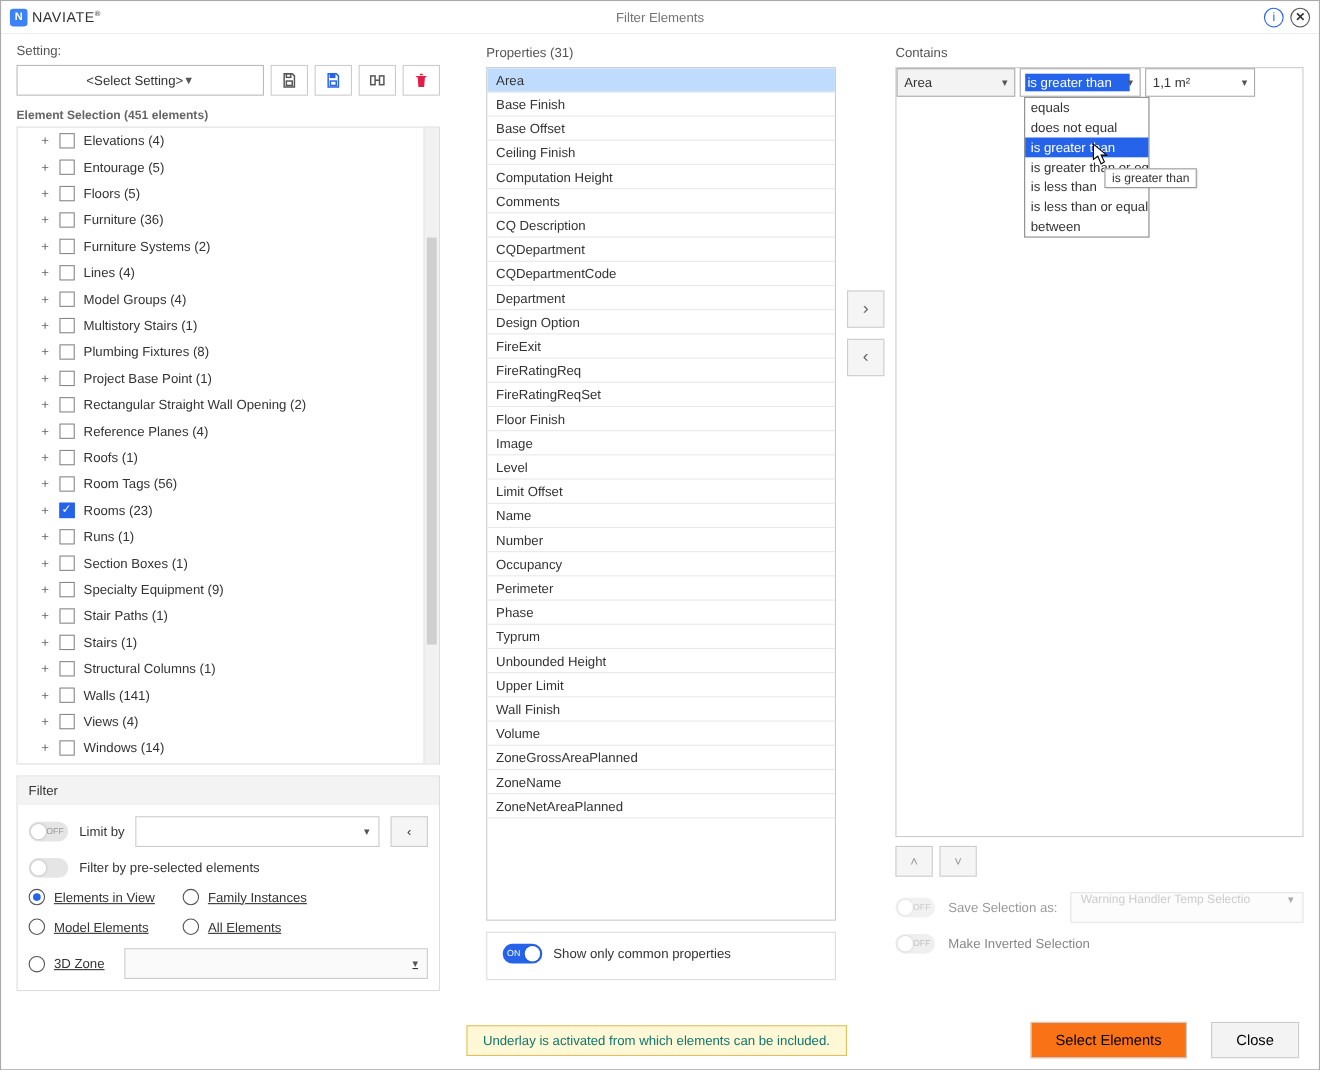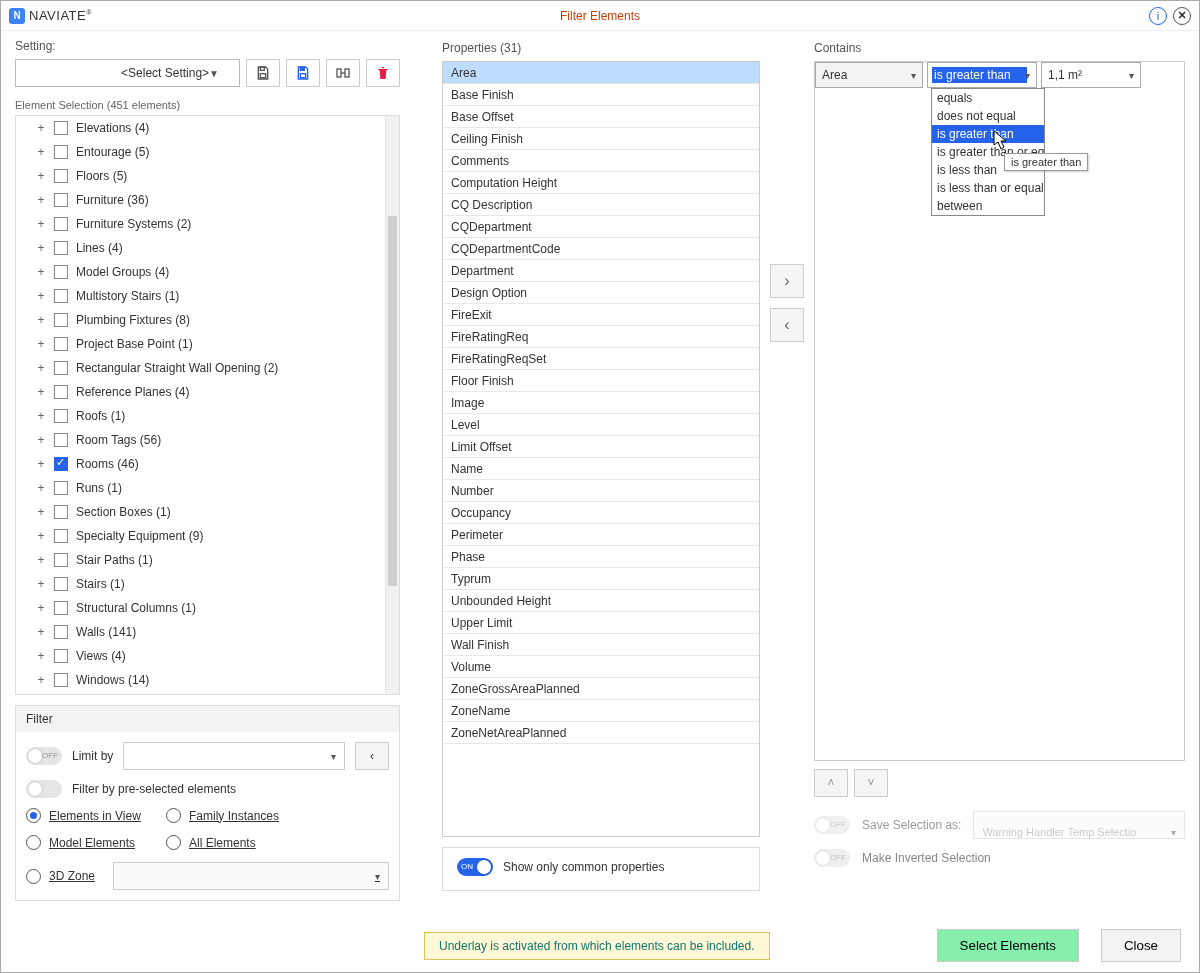--- a/index.html
+++ b/index.html
@@ -13,40 +13,40 @@
     overflow: hidden;
     border: 1px solid #aaa;
     position: relative;
   }
   
   .header { height: 30px; display: flex; align-items: center; padding: 0 8px; border-bottom: 1px solid #eee; }
   .logo { display: flex; align-items: center; gap:4px; font-weight:400; color:#555;}
   .logo .square { width:16px; height:16px; background:#3b82f6; border-radius:3px; display:flex;align-items:center;justify-content:center;color:#fff;font-weight:bold;font-size:10px;}
   .logo-text{ color:#333; font-size:13px; letter-spacing:0.5px; font-weight:500;}
   .logo-text sup{font-size:7px;}
-  .title-center { position:absolute; left:0; right:0; text-align:center; font-size:12px; color:#c2410c;}
+  .title-center { position:absolute; left:0; right:0; text-align:center; font-size:12px; color:#737373;}
   .hdr-right { margin-left:auto; display:flex; gap:6px;}
   .hdr-icon { width:18px; height:18px; border:1.5px solid #555; border-radius:50%; display:flex;align-items:center;justify-content:center; font-size:11px; cursor:pointer;}
   .hdr-icon.info{ color:#2563eb; border-color:#2563eb;}
   .hdr-icon.close{ color:#333; font-weight:bold;}
   
   .columns { display:flex; height:880px; padding: 8px 14px 0 14px; gap:10px; position:relative;}
   .col { display:flex; flex-direction:column; }
   .col-left { width:385px;}
   .col-mid { width:350px;padding-left:32px;}
   .col-right { flex:1; position:relative;}
   .section-label { font-size:12px; color:#555; margin-bottom:6px; }
   
   .setting-row { display:flex; gap:6px; align-items:center; margin-bottom:12px;}
-  .select-setting { flex:1; height:28px; border:1px solid #bbb; display:flex; align-items:center; padding:0 20px; justify-content:flex-end; cursor:pointer; background:#fff;}
+  .select-setting { flex:1; height:28px; border:1px solid #bbb; display:flex; align-items:center; padding:0 3px; justify-content:center; cursor:pointer; background:#fff;}
   .icon-btn { width:34px; height:28px; border:1px solid #ccc; display:flex; align-items:center; justify-content:center; cursor:pointer; background:#fff;}
   .icon-btn svg{width:16px;height:16px;}
   .icon-btn.delete svg{ stroke:#e11d48; fill:#e11d48;}
   
-  .small-label{font-size:11px;color:#666; margin-bottom:4px;}
+  .small-label{font-size:11px;color:#666; margin-bottom:4px;font-weight:bold;}
   .tree { border:1px solid #ddd; height:580px; overflow:hidden; position:relative;}
   .tree-scroll{ overflow-y:auto; height:100%; padding-right:4px;}
   .tree-row { display:flex; align-items:center; height:24px; padding-left:20px; gap:8px;}
   .plus { width:10px; text-align:center; color:#666; cursor:pointer; font-size:12px;}
   .chk { width:14px; height:14px; border:1px solid #888; cursor:pointer;}
   .chk.checked{ background:#2563eb; border-color:#2563eb; position:relative;}
   .chk.checked::after{content:'✓'; color:#fff; position:absolute; left:1px; top:-2px; font-size:11px;}
   
   .fake-scroll{ position:absolute; right:0; top:0; bottom:0; width:14px; background:#f1f1f1; border-left:1px solid #e5e5e5;}
   .fake-thumb{ position:absolute; left:2px; right:2px; top:100px; height:370px; background:#cfcfcf;}
@@ -88,26 +88,26 @@
   .contains-box{border:1px solid #ccc;height:700px;background:#fff;}
   
   .dropdown{position:absolute; left:117px; top:27px; width:114px; border:1px solid #888; background:#fff; z-index:10;}
   .dd-item{padding:2px 5px; cursor:pointer; font-size:12px; white-space:nowrap;}
   .dd-item.hl{background:#2563eb;color:#fff;}
   .tooltip{position:absolute; left:190px; top:92px; background:#fff; border:1px solid #999; padding:2px 6px; font-size:11px; z-index:11; box-shadow:1px 1px 2px rgba(0,0,0,0.2);}
   .cursor{position:absolute; left:178px; top:68px; z-index:12; font-size:18px;}
   .order-btns{display:flex;gap:6px;margin-top:8px;}
   .order-btn{width:34px;height:28px;border:1px solid #ccc;background:#f5f5f5;display:flex;align-items:center;justify-content:center;color:#999;cursor:pointer;}
   .save-sel-row{display:flex;align-items:center;gap:12px;margin-top:14px;opacity:0.5;}
-  .save-combo{flex:1;height:28px;border:1px solid #ccc;background:#fafafa;padding:0 8px;display:flex;align-items:flex-end;justify-content:space-between;color:#999;font-size:11px;}
+  .save-combo{flex:1;height:28px;border:1px solid #ccc;background:#fafafa;padding:0 8px;display:flex;align-items:flex-start;justify-content:space-between;color:#999;font-size:11px;}
   .invert-row{display:flex;align-items:center;gap:12px;margin-top:10px;opacity:0.6;}
   
   .footer{ position:absolute; bottom:10px; left:0; right:0; display:flex; align-items:center; padding:0 18px; gap:12px;}
   .underlay-msg{ margin-left:405px; border:1px solid #e0c060; background:#fff8d6; color:#0f766e; padding:6px 14px; font-size:12px;}
-  .foot-btn{margin-left:auto; padding:8px 22px; border:1px solid #ccc; background:#86efac; cursor:pointer;}
+  .foot-btn{margin-left:auto; padding:8px 22px; border:1px solid #ccc; background:#f97316; cursor:pointer;}
   .foot-btn.close{background:#f3f3f3;margin-left:10px;}
   .chev{font-size:10px;color:#555;}
 </style>
 </head>
 <body>
 
 <div class="header">
   <div class="logo">
     <div class="square">N</div>
     <span class="logo-text"><span>NAVIATE</span><sup>®</sup></span>
@@ -224,21 +224,21 @@
             <span>Roofs (1)</span>
           </div>
           <div class="tree-row">
             <span class="plus">+</span>
             <span class="chk"></span>
             <span>Room Tags (56)</span>
           </div>
           <div class="tree-row">
             <span class="plus">+</span>
             <span class="chk checked"></span>
-            <span>Rooms (46)</span>
+            <span>Rooms (23)</span>
           </div>
           <div class="tree-row">
             <span class="plus">+</span>
             <span class="chk"></span>
             <span>Runs (1)</span>
           </div>
           <div class="tree-row">
             <span class="plus">+</span>
             <span class="chk"></span>
             <span>Section Boxes (1)</span>
@@ -336,22 +336,22 @@
     </div>
   </div>
 
   <div class="col col-mid">
     <div class="section-label" style="margin-top:2px">Properties (31)</div>
     <div class="prop-list" id="prop-container">
         <div class="prop-row selected">Area</div>
         <div class="prop-row">Base Finish</div>
         <div class="prop-row">Base Offset</div>
         <div class="prop-row">Ceiling Finish</div>
+        <div class="prop-row">Computation Height</div>
         <div class="prop-row">Comments</div>
-        <div class="prop-row">Computation Height</div>
         <div class="prop-row">CQ Description</div>
         <div class="prop-row">CQDepartment</div>
         <div class="prop-row">CQDepartmentCode</div>
         <div class="prop-row">Department</div>
         <div class="prop-row">Design Option</div>
         <div class="prop-row">FireExit</div>
         <div class="prop-row">FireRatingReq</div>
         <div class="prop-row">FireRatingReqSet</div>
         <div class="prop-row">Floor Finish</div>
         <div class="prop-row">Image</div>

